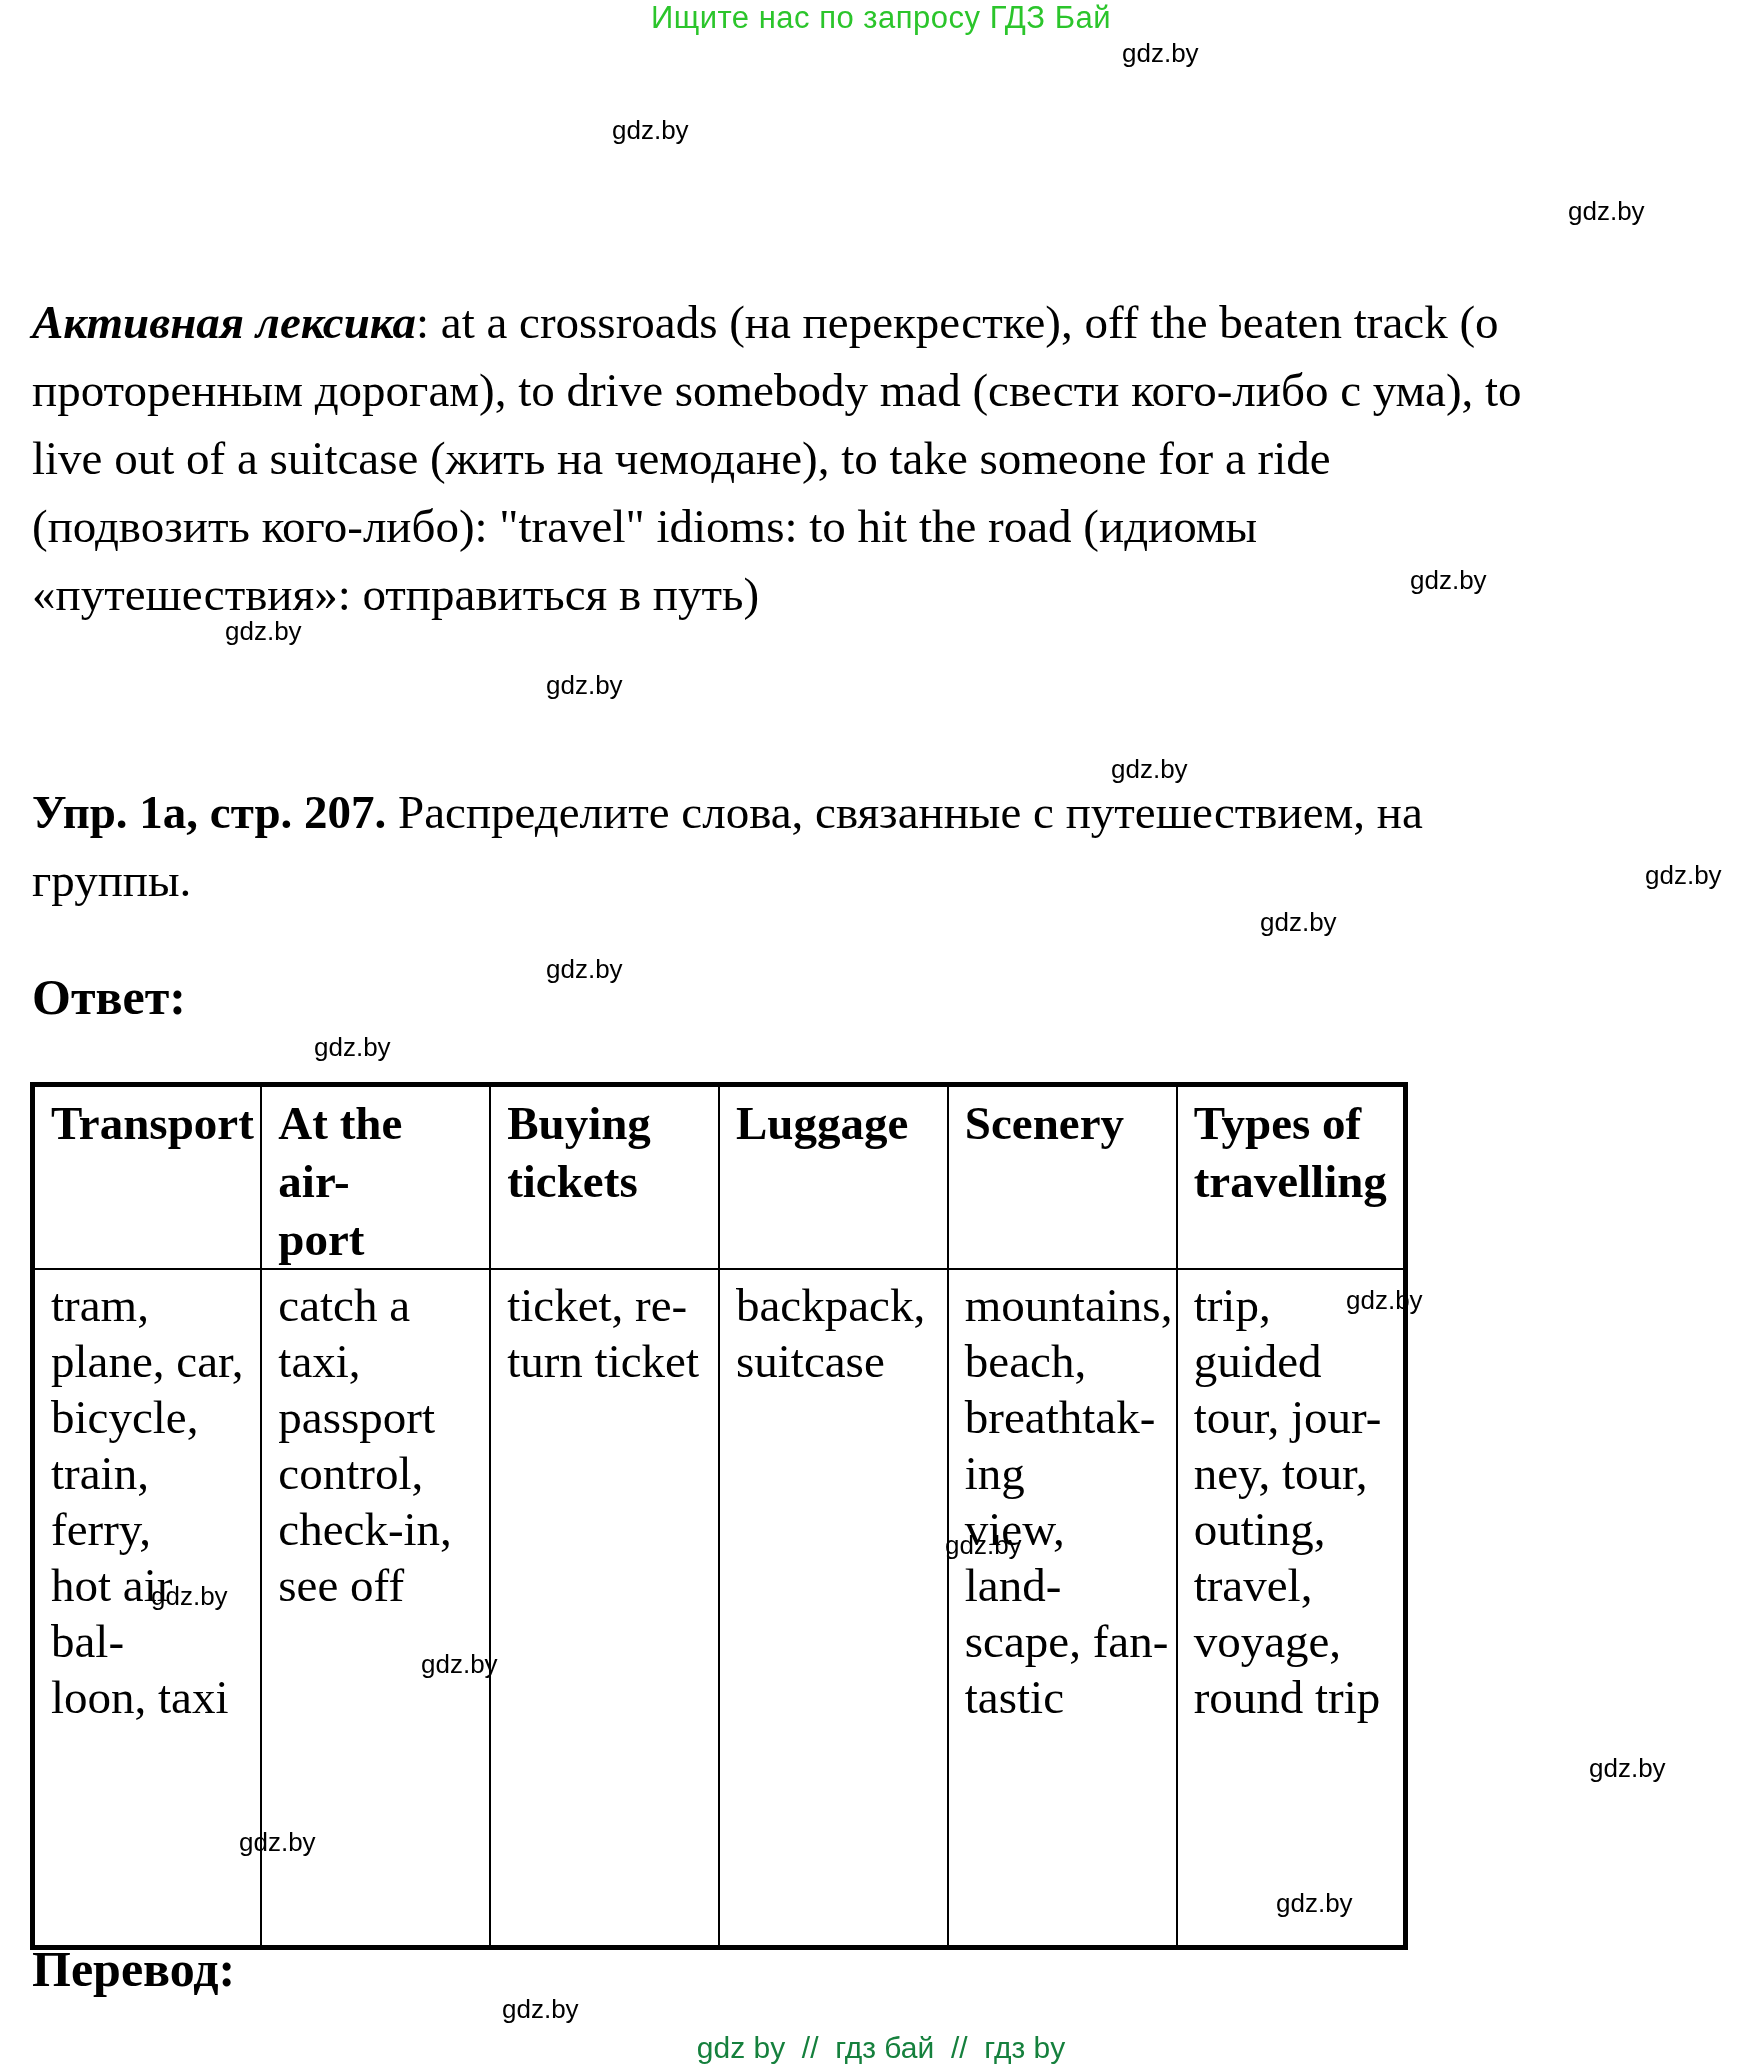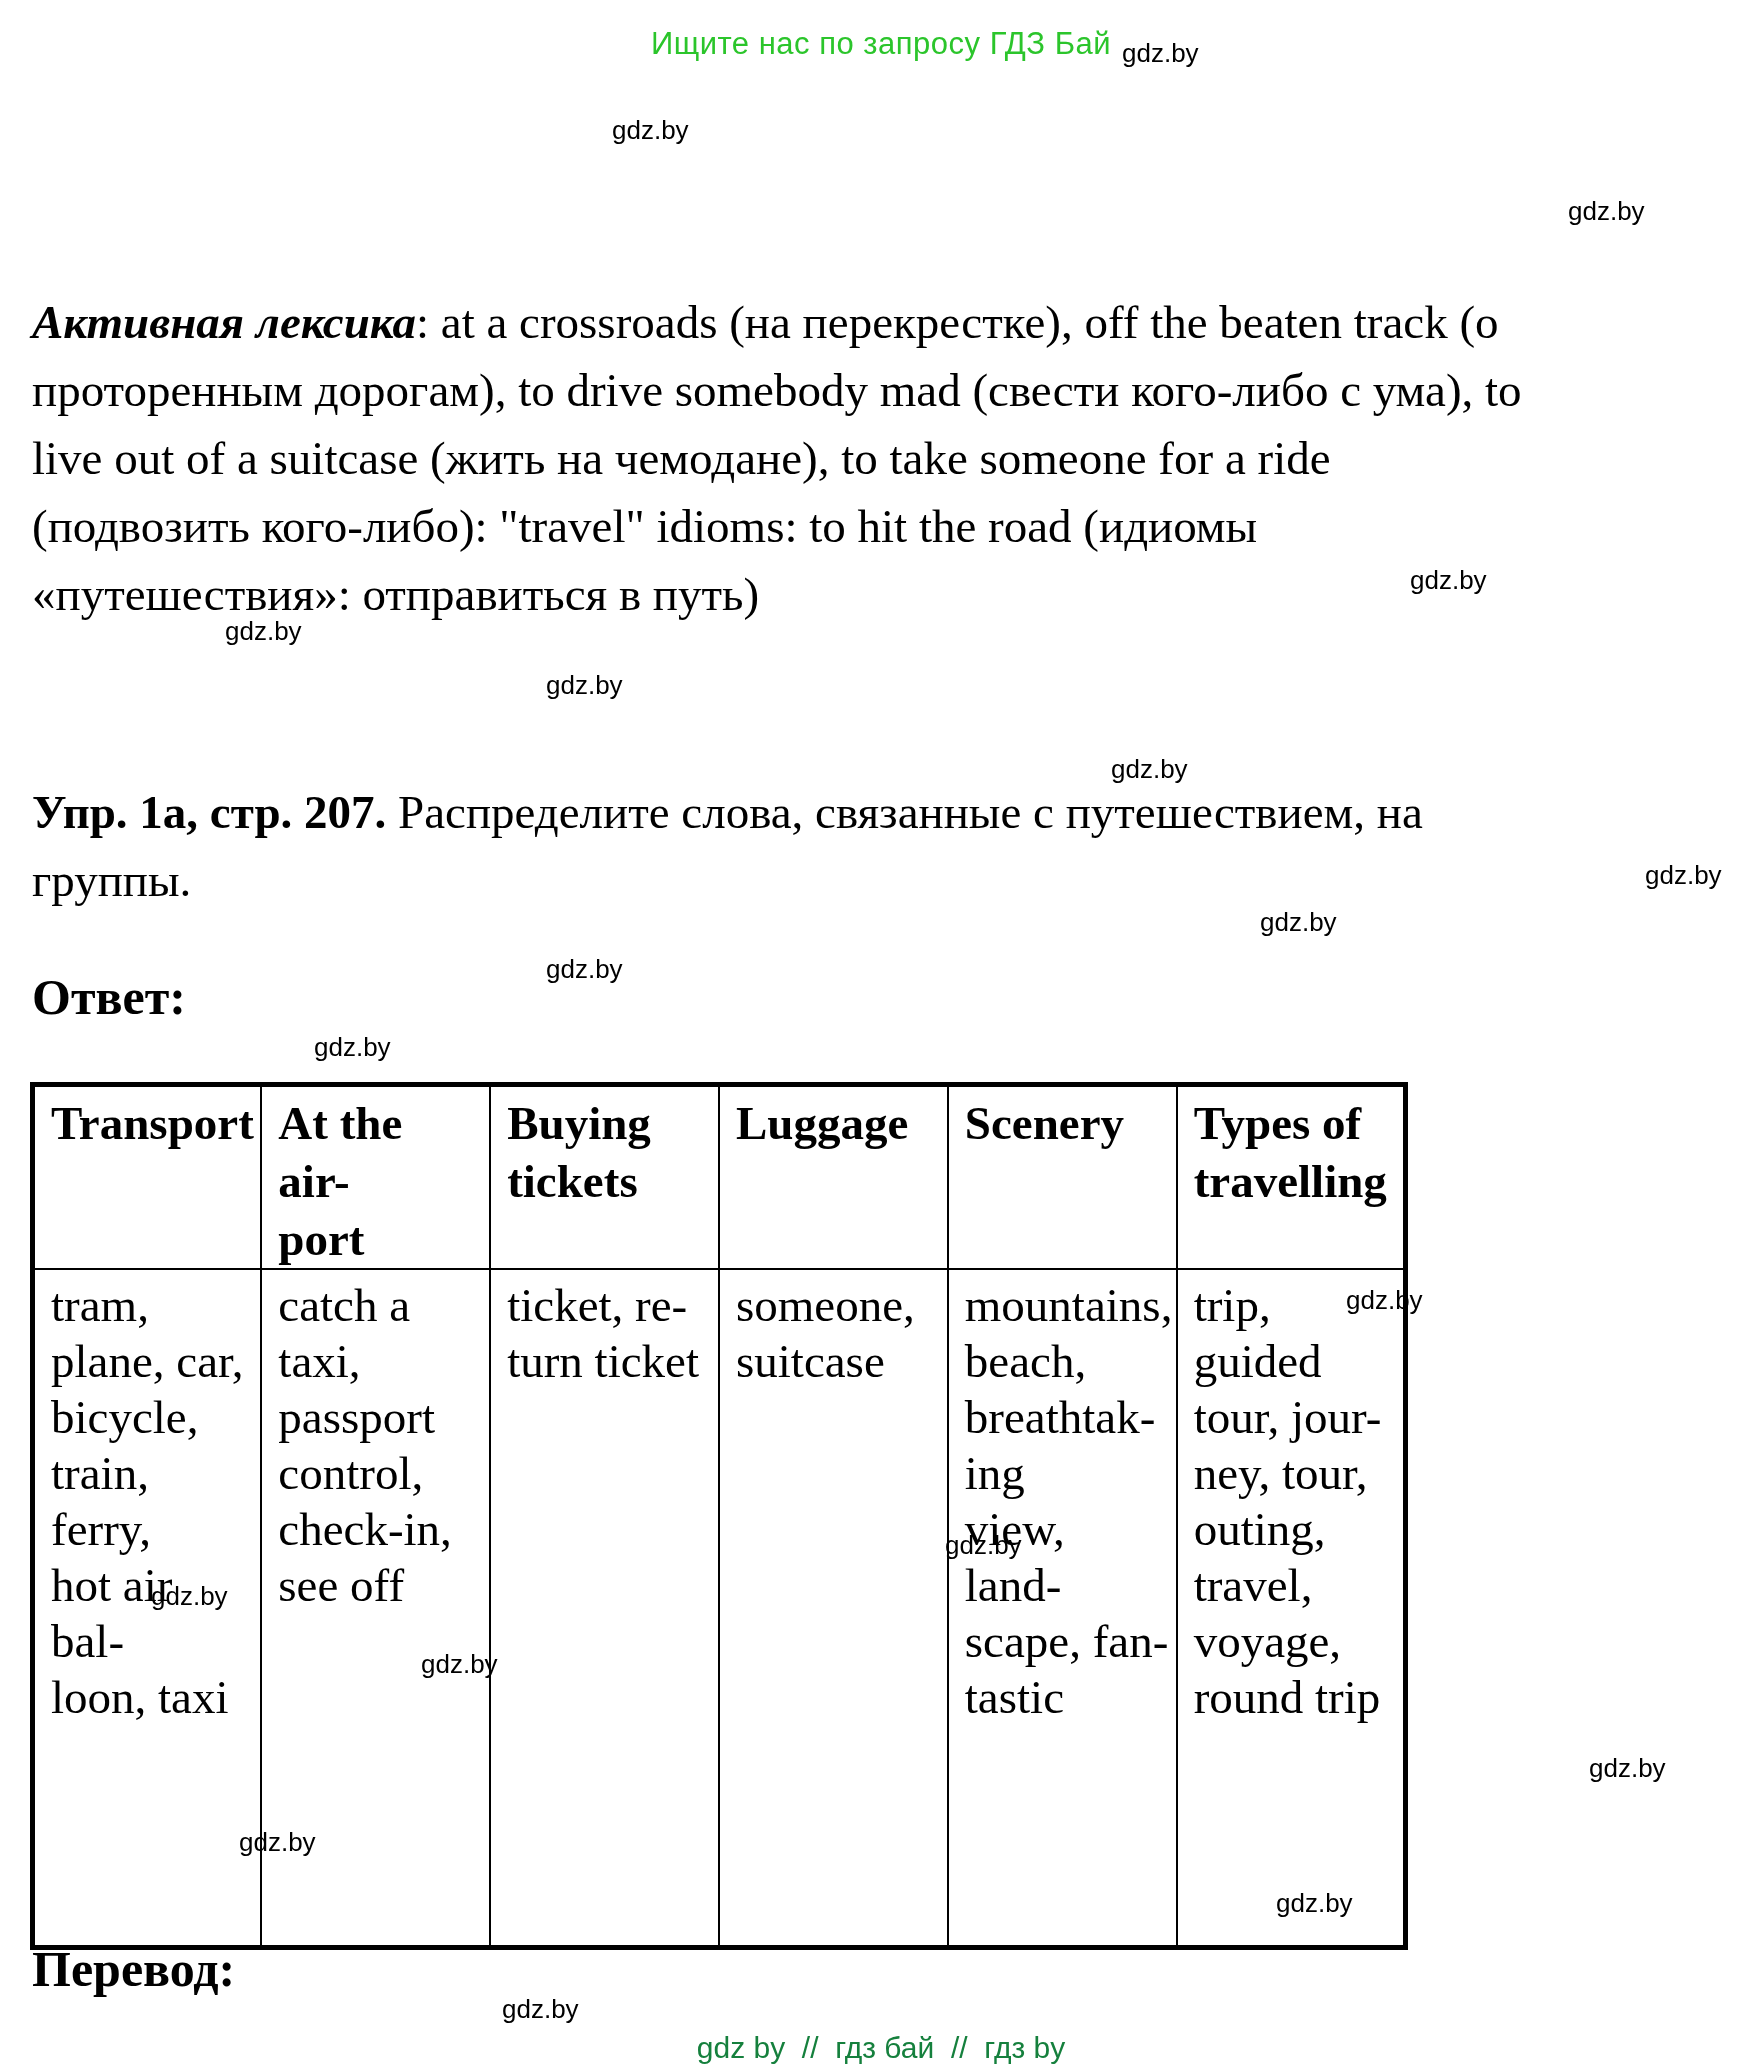--- a/index.html
+++ b/index.html
@@ -14,21 +14,20 @@
   }
   .promo {
     position: absolute;
     top: 0px; left: 0; width: 100%;
     text-align: center;
     font-family: "Liberation Sans", sans-serif;
     font-size: 31px;
     font-weight: 500;
     color: #2bc52b;
     letter-spacing: 0.5px;
-    margin-top: 26px;
   }
   .title {
     position: absolute;
     left: 32px; top: 54px;
     font-size: 58px;
     font-weight: bold;
     white-space: nowrap;
   }
   .para {
     position: absolute;
@@ -148,21 +147,21 @@
 passport
 control,
 check-in,
 see off</div>
           </td>
       <td>
             <div class="pre">ticket, re-
 turn ticket</div>
           </td>
       <td>
-            <div class="pre">someone,
+            <div class="pre">backpack,
 suitcase</div>
           </td>
       <td>
             <div class="pre">mountains,
 beach,
 breathtak-
 ing
 view, land-
 scape, fan-
 tastic</div>

